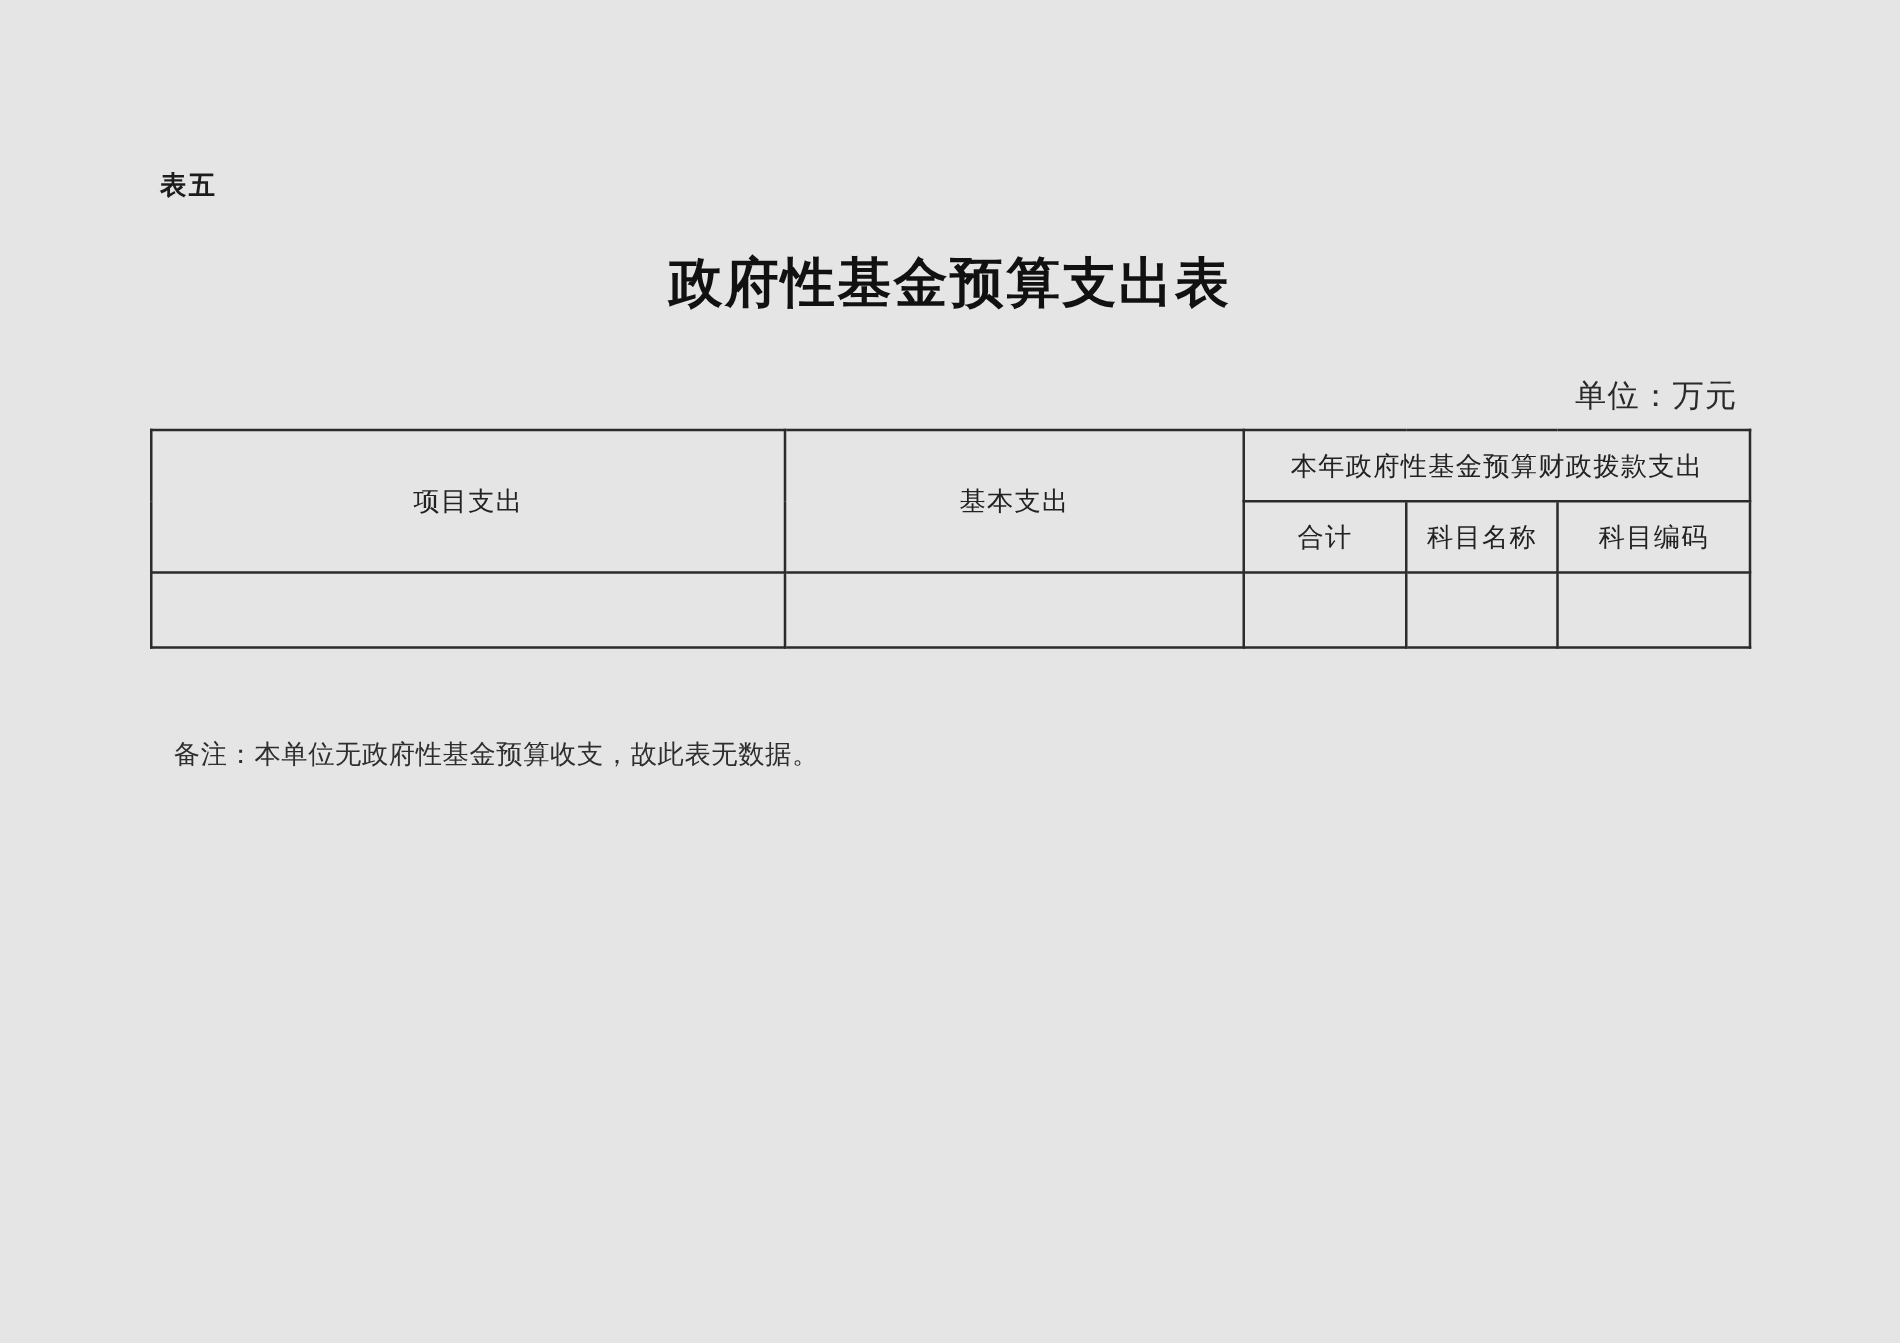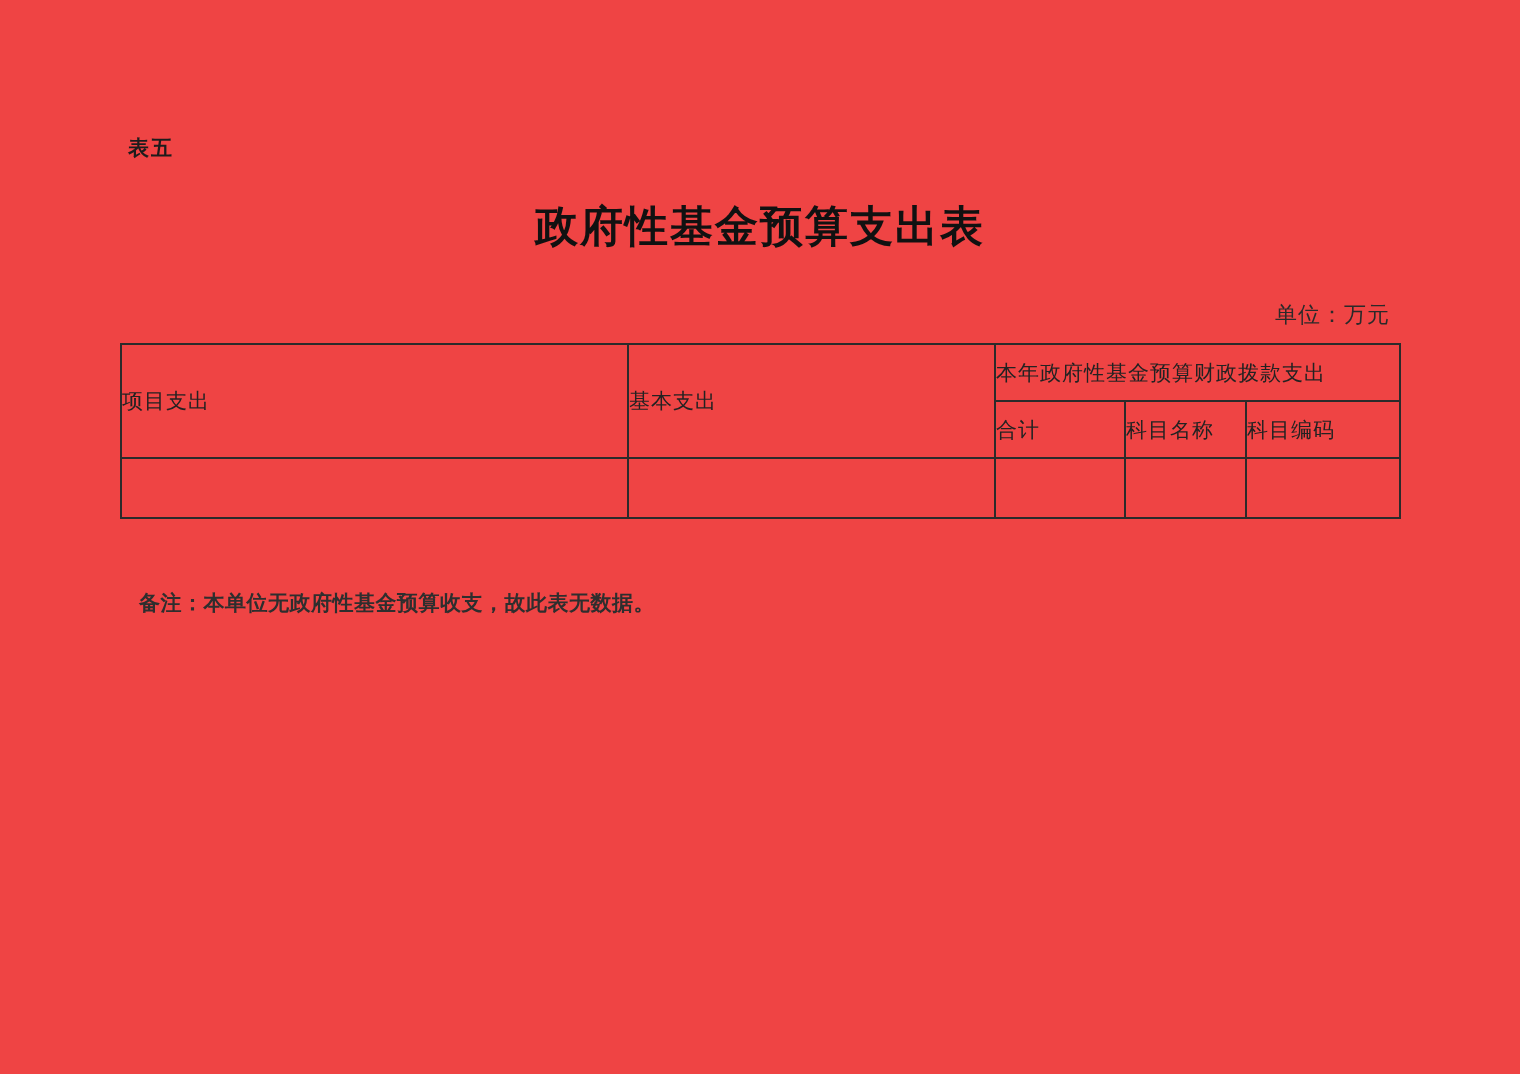--- a/index.html
+++ b/index.html
@@ -12,21 +12,21 @@
     color: #1c1c1c;
     position: relative;
     overflow: hidden;
   }
 
   .sheet {
     position: absolute;
     left: 0; top: 0;
     width: 1520px;
     height: 1074px;
-    background: #ef4444;
+    background: #e5e5e5;
   }
 
   .table-label {
     position: absolute;
     left: 128px;
     top: 134px;
     font-size: 21px;
     font-weight: bold;
     letter-spacing: 2px;
     color: #1c1c1c;
@@ -42,58 +42,57 @@
     font-weight: bold;
     letter-spacing: 2px;
     color: #111111;
     margin-top: 18px;
   }
 
   .unit-note {
     position: absolute;
     right: 130px;
     top: 300px;
-    font-size: 22px;
+    font-size: 25px;
     letter-spacing: 1px;
     text-align: right;
     color: #2a2a2a;
   }
 
   table.budget-table {
     position: absolute;
     left: 120px;
     top: 343px;
     width: 1279px;
     border-collapse: collapse;
     table-layout: fixed;
   }
 
   table.budget-table td, table.budget-table th {
     border: 2px solid #2b2b2b;
-    text-align: left;
+    text-align: center;
     vertical-align: middle;
     font-size: 21px;
     font-weight: normal;
     letter-spacing: 1px;
     color: #222222;
     padding: 0;
   }
 
   tr.row-group-header { height: 57px; }
   tr.row-sub-header   { height: 57px; }
   tr.row-data         { height: 60px; }
 
   .footnote {
     position: absolute;
     left: 139px;
     top: 589px;
     font-size: 21px;
     letter-spacing: 0.5px;
     color: #2e2e2e;
-    font-weight: bold;
   }
 </style>
 </head>
 <body>
 
 <div class="sheet">
 
   <div class="table-label">表五</div>
 
   <div class="doc-title">政府性基金预算支出表</div>

